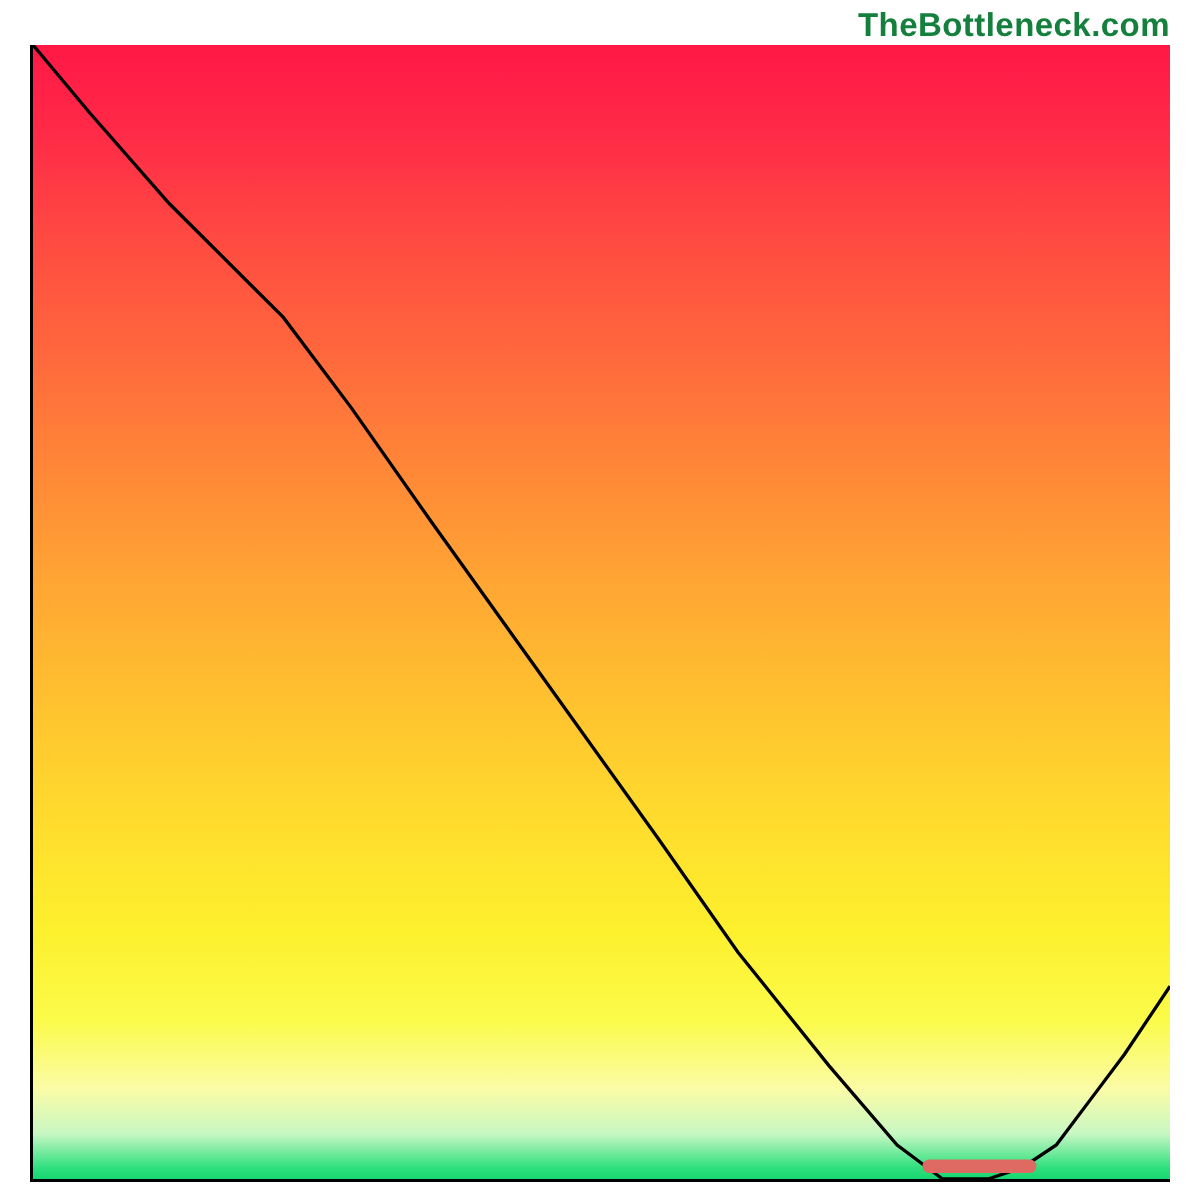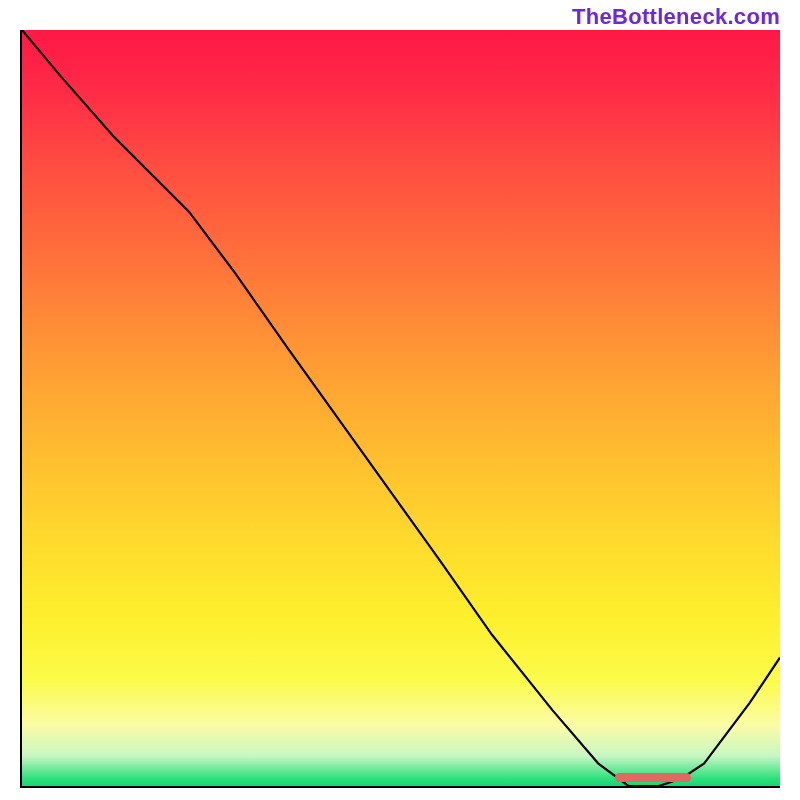--- a/index.html
+++ b/index.html
@@ -10,21 +10,21 @@
     font-family: Arial, Helvetica, sans-serif;
     position: relative;
     overflow: hidden;
   }
   .watermark {
     position: absolute;
     top: 4px;
     right: 20px;
     font-size: 22px;
     font-weight: bold;
-    color: #6d28d9;
+    color: #15803d;
     letter-spacing: 0.3px;
   }
   .plot-area {
     position: absolute;
     left: 20px;
     top: 30px;
     width: 760px;
     height: 758px;
     border-left: 2px solid #000;
     border-bottom: 2px solid #000;

